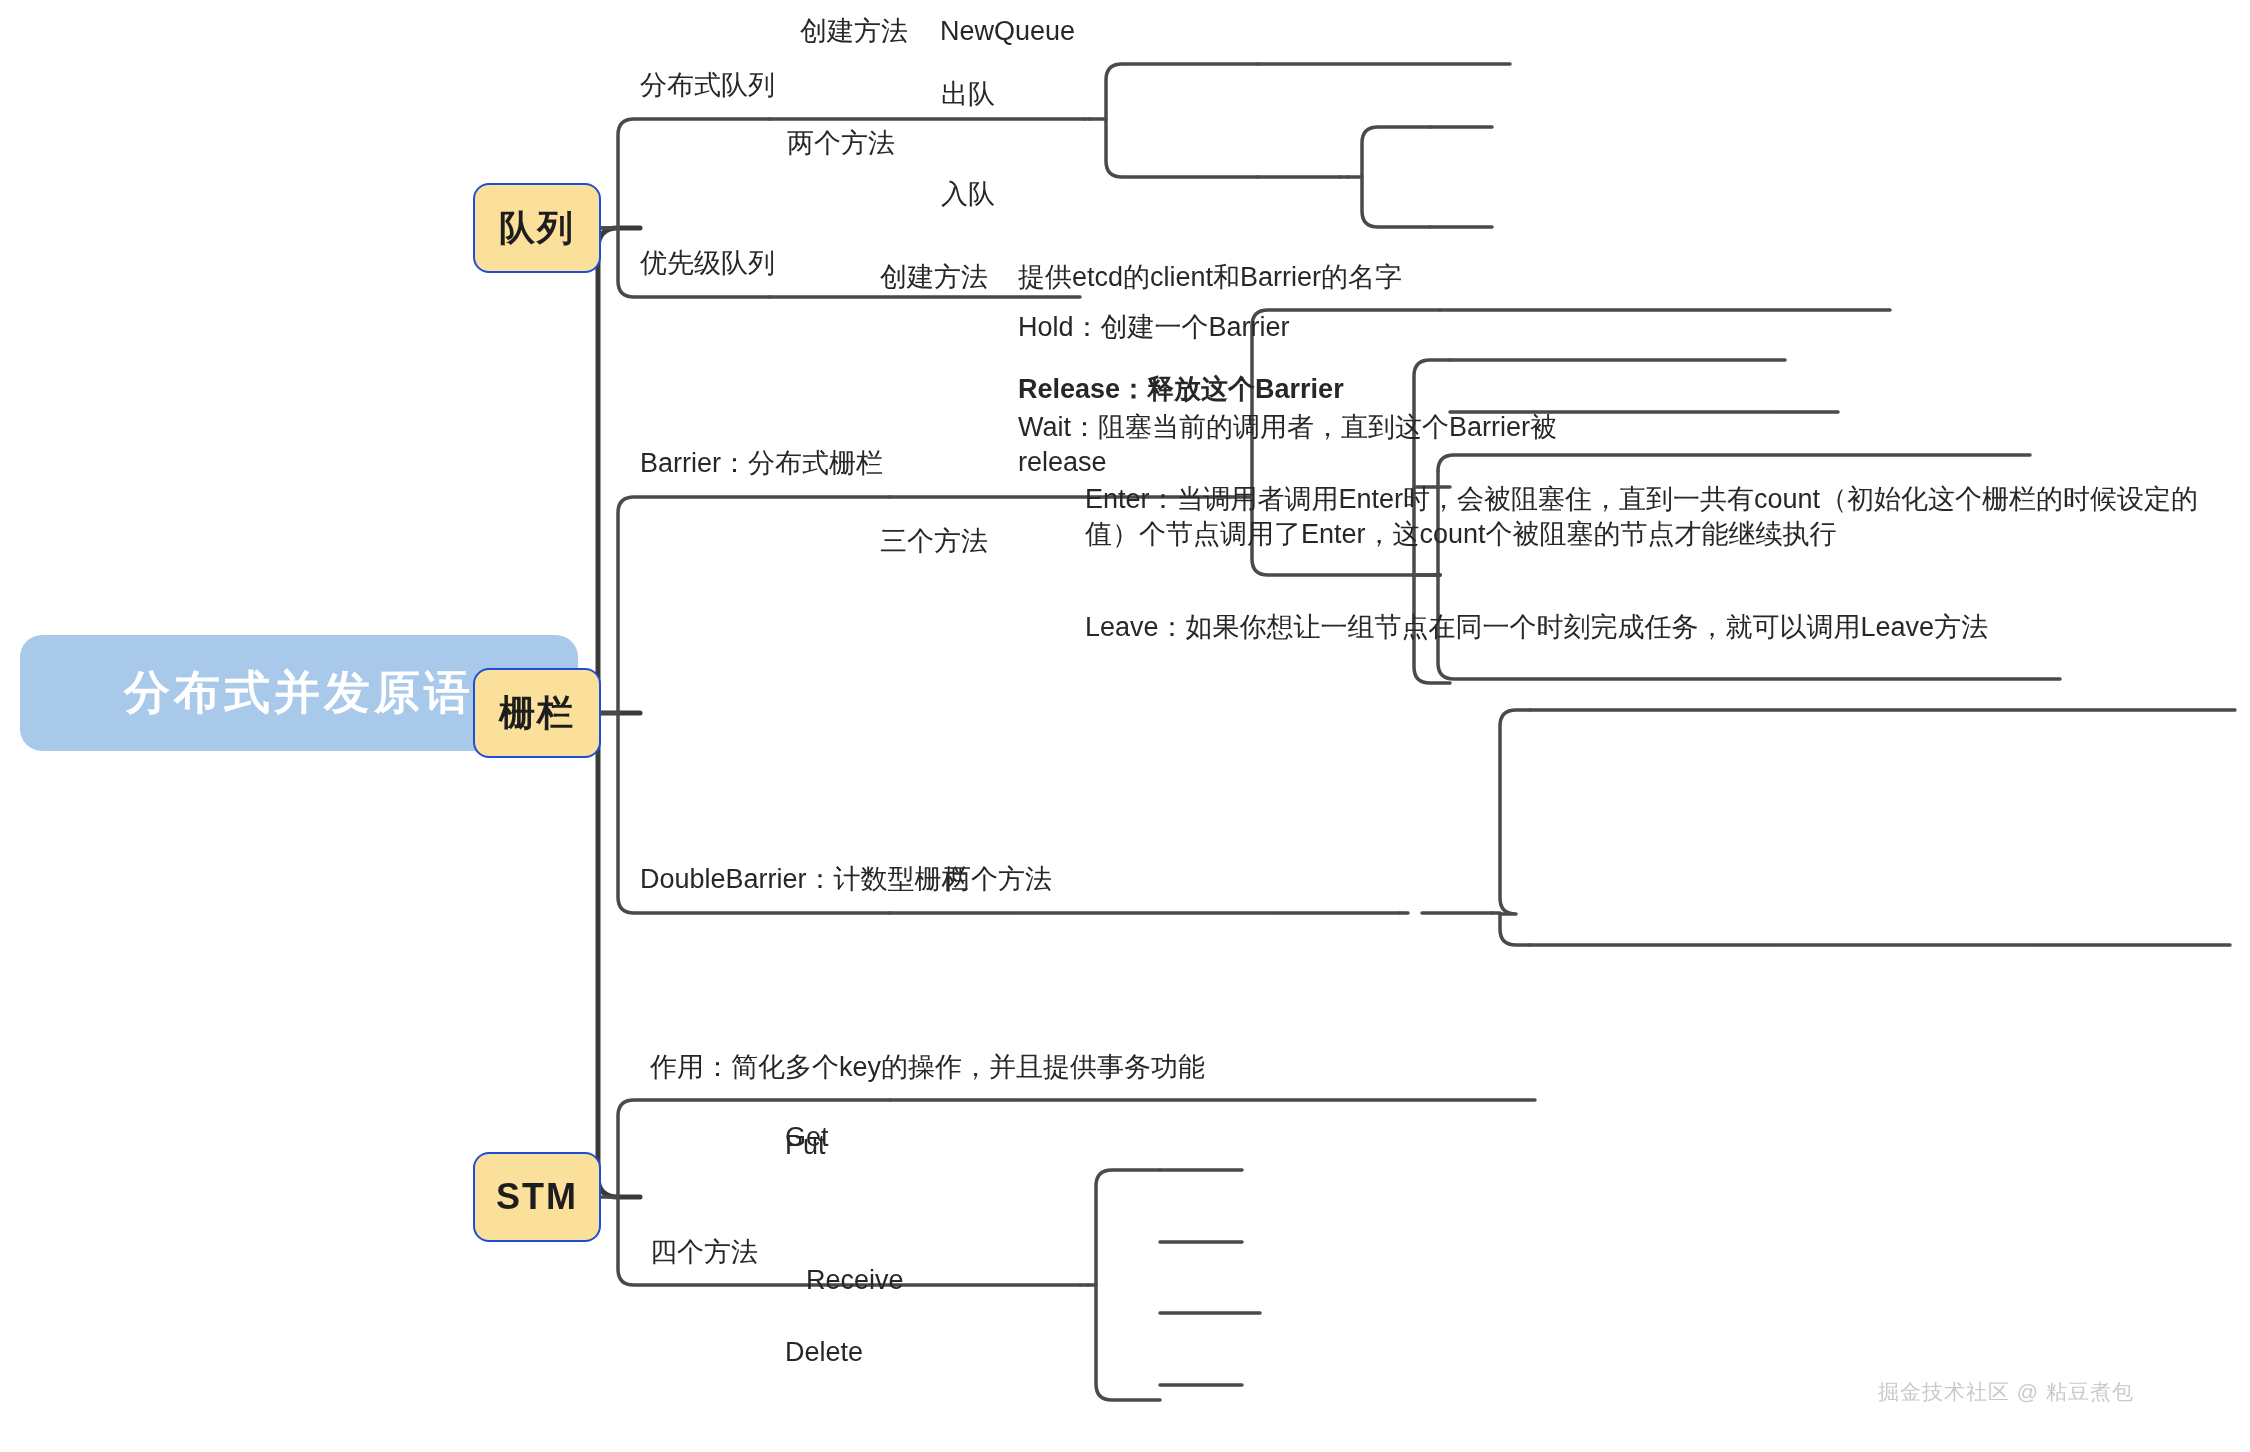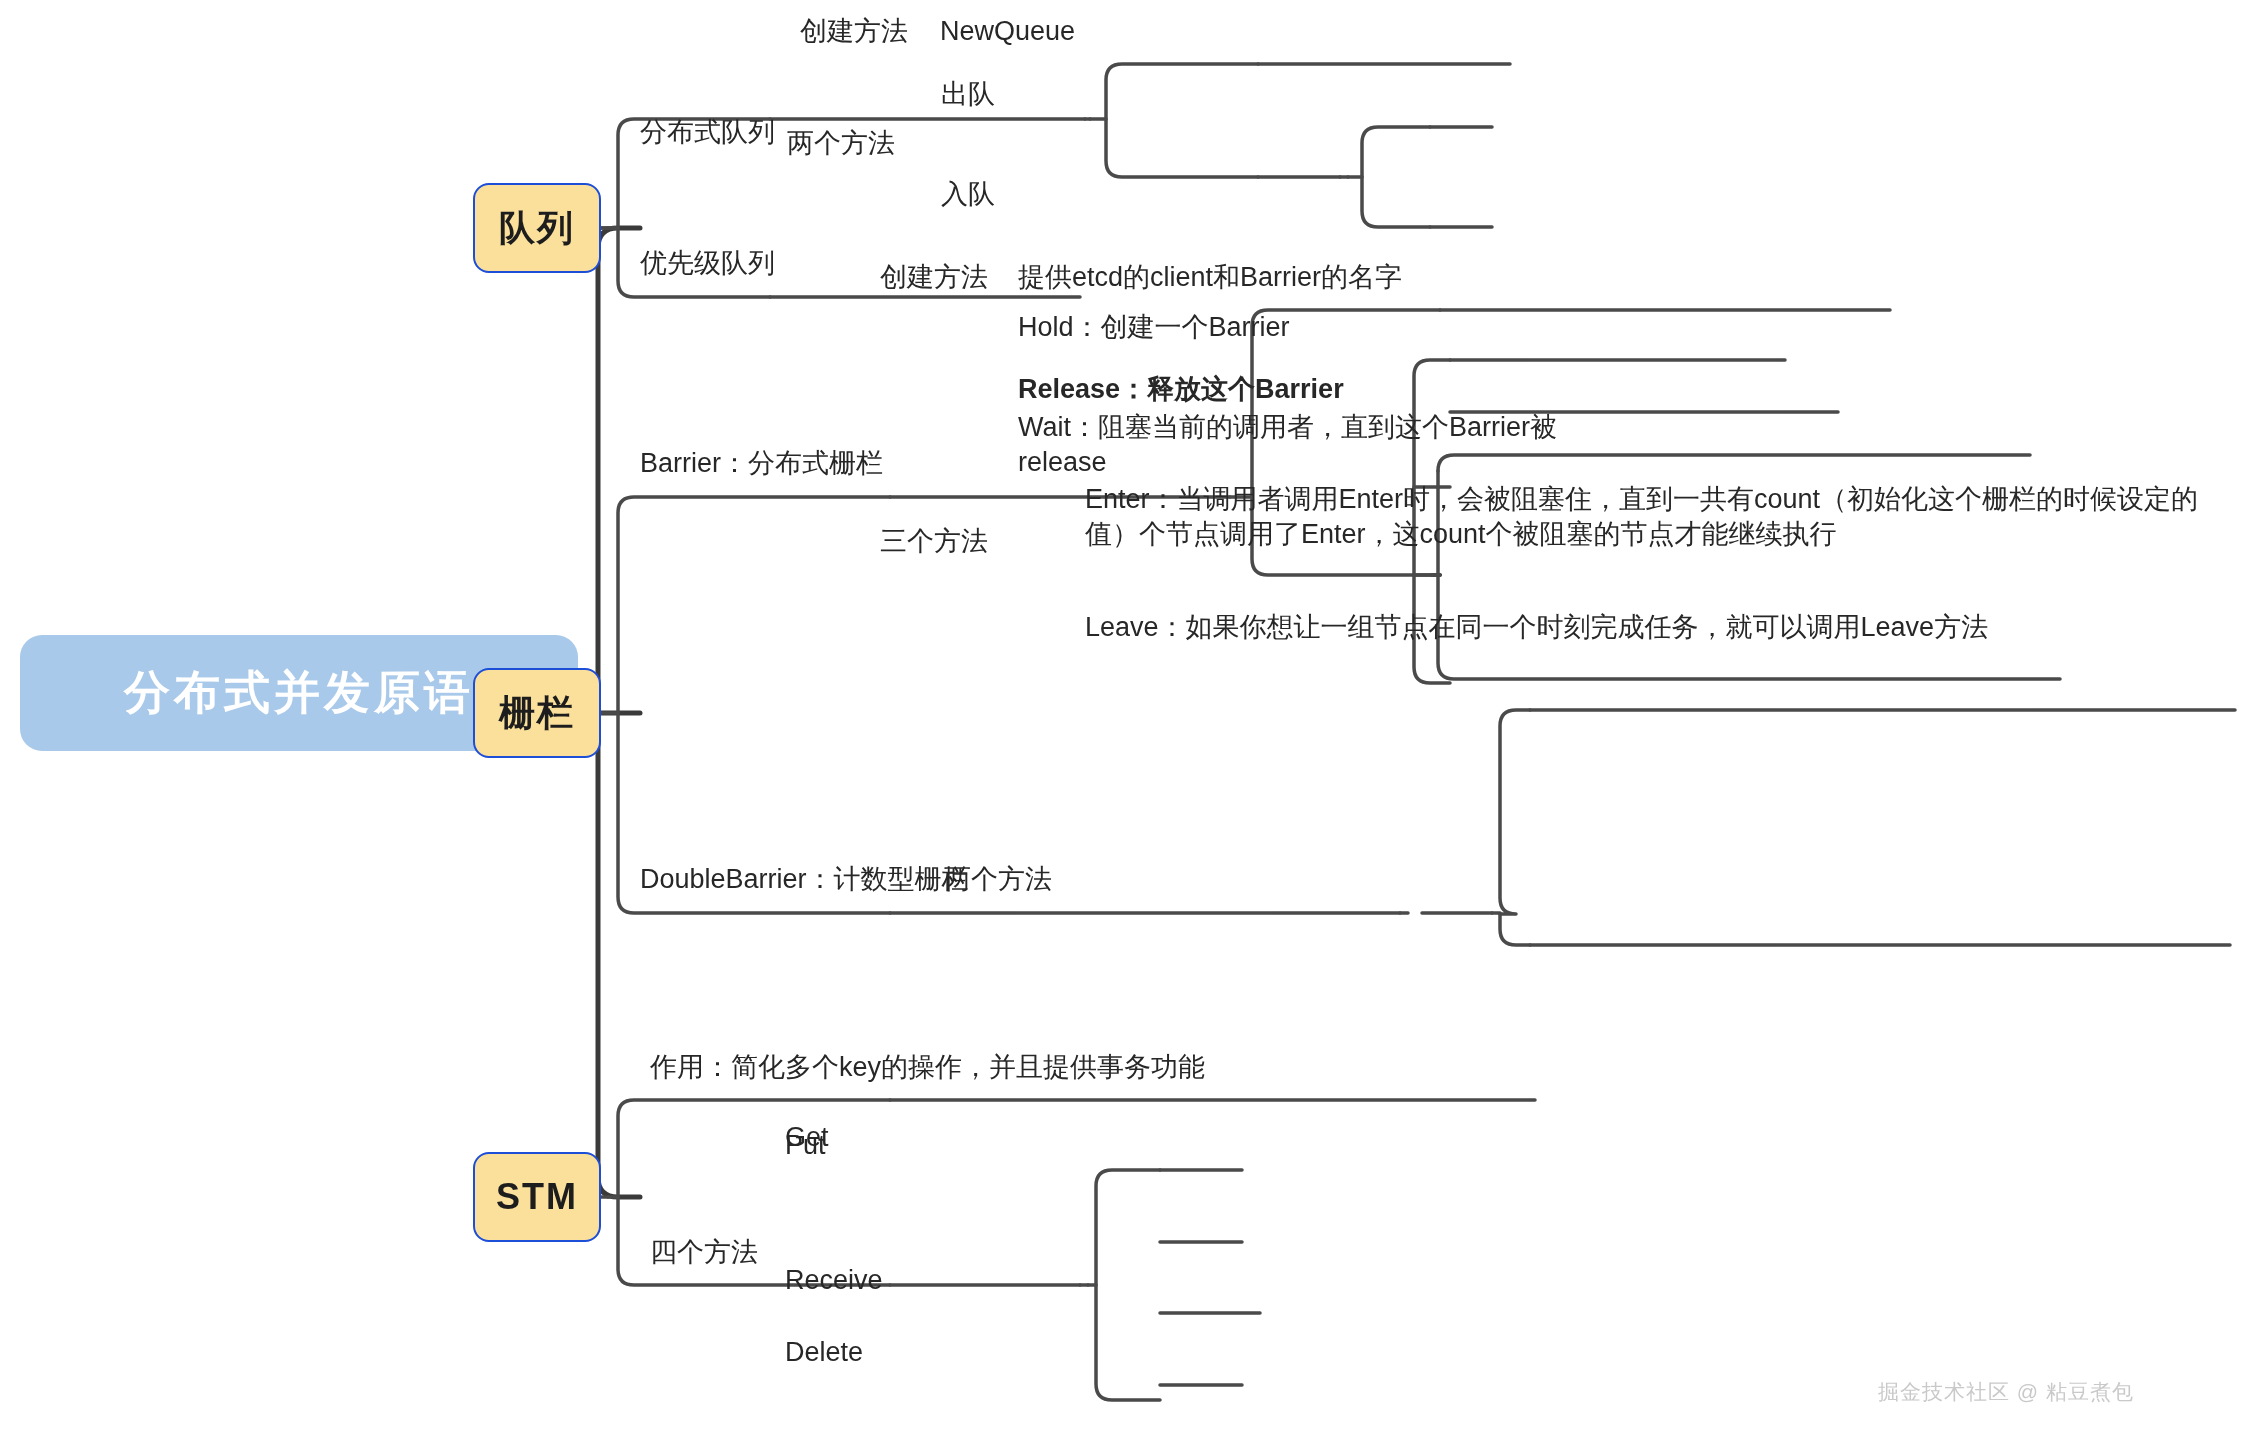--- a/index.html
+++ b/index.html
@@ -178,21 +178,21 @@
   </svg>
 
   <div class="root-node" style="left:20px;top:635px;width:558px;height:116px;font-size:46px;">分布式并发原语</div>
 
   <div class="branch-node" style="left:473px;top:183px;width:128px;height:90px;font-size:36px;">队列</div>
 
   <div class="branch-node" style="left:473px;top:668px;width:128px;height:90px;font-size:36px;">栅栏</div>
 
   <div class="branch-node" style="left:473px;top:1152px;width:128px;height:90px;font-size:36px;">STM</div>
 
-  <div class="label sz-lg" style="left:640px;top:68px;margin-top:47px;">分布式队列</div>
+  <div class="label sz-lg" style="left:640px;top:68px;">分布式队列</div>
 
   <div class="label sz-lg" style="left:640px;top:246px;">优先级队列</div>
 
   <div class="label sz-lg" style="left:800px;top:14px;">创建方法</div>
 
   <div class="label sz-lg" style="left:940px;top:14px;">NewQueue</div>
 
   <div class="label sz-lg" style="left:787px;top:126px;">两个方法</div>
 
   <div class="label sz-lg" style="left:941px;top:77px;">出队</div>
@@ -222,19 +222,19 @@
   <div class="label sz-lg" style="left:650px;top:1050px;">作用：简化多个key的操作，并且提供事务功能</div>
 
   <div class="label sz-lg" style="left:1085px;top:610px;width:1140px;">Leave：如果你想让一组节点在同一个时刻完成任务，就可以调用Leave方法</div>
 
   <div class="label sz-lg" style="left:650px;top:1235px;">四个方法</div>
 
   <div class="label sz-lg" style="left:785px;top:1120px;">Get</div>
 
   <div class="label sz-lg" style="left:785px;top:1128px;">Put</div>
 
-  <div class="label sz-lg" style="left:785px;top:1263px;">Receive</div>
+  <div class="label sz-lg" style="left:806px;top:1263px;">Receive</div>
 
   <div class="label sz-lg" style="left:785px;top:1335px;">Delete</div>
 
   <div class="watermark" style="left:1878px;top:1378px;">掘金技术社区 @ 粘豆煮包</div>
 
 </div>
 
 </body></html>

